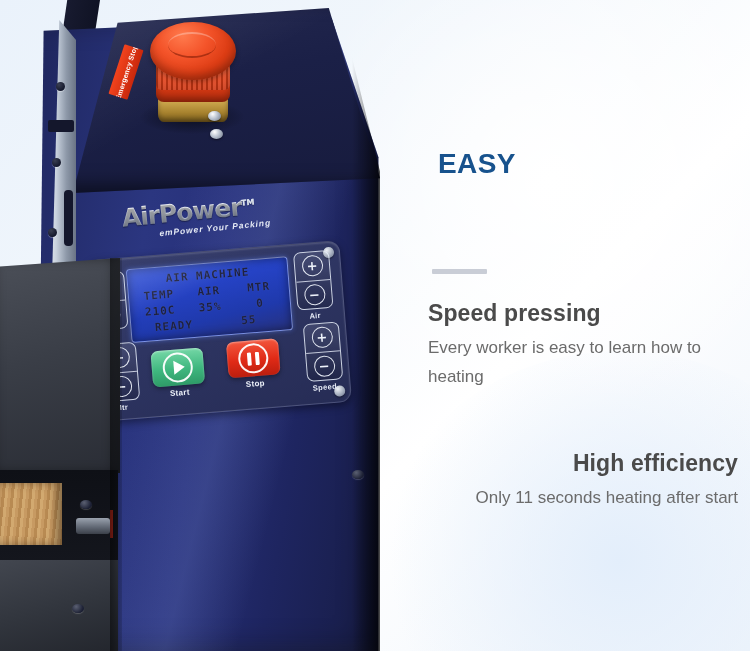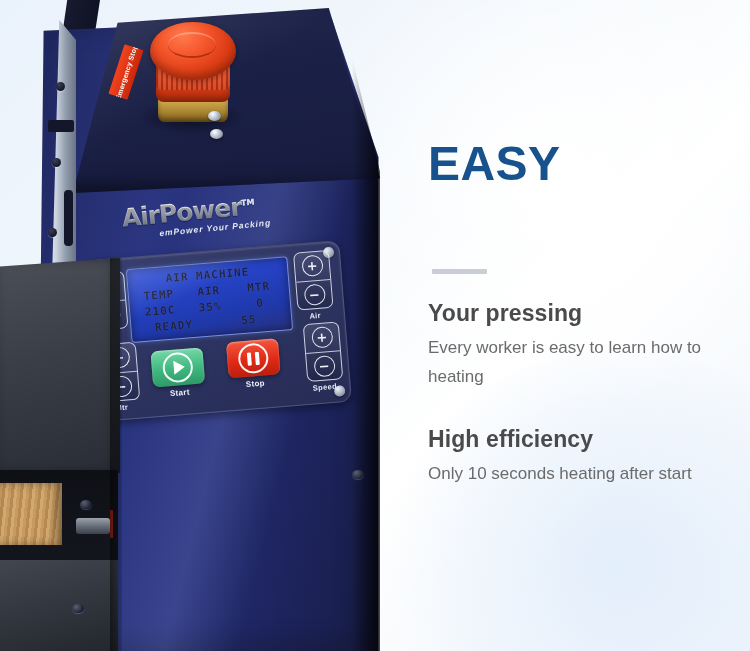--- a/index.html
+++ b/index.html
@@ -156,21 +156,21 @@
     background:linear-gradient(180deg,#9aa2ae,#5e6571 60%,#3b4049 100%);}
   .roll-redline{position:absolute;left:110px;top:510px;width:3px;height:28px;background:#b2291b;}
   .housing-edge{position:absolute;left:110px;top:258px;width:12px;height:393px;
     background:linear-gradient(90deg,rgba(0,0,0,.5),rgba(0,0,0,.15));}
 
   .body-screw{position:absolute;width:12px;height:9px;border-radius:50%;
     background:radial-gradient(circle at 35% 30%,#5b6072,#1b1f33 70%);box-shadow:0 1px 1px rgba(255,255,255,.2);}
 
   
   .content{position:absolute;left:428px;top:0;width:310px;height:651px;}
-  .headline{position:absolute;top:140px;left:0;color:#17528d;font-size:48px;font-weight:700;
+  .headline{position:absolute;top:140px;left:10px;color:#17528d;font-size:28px;font-weight:700;
     line-height:47px;letter-spacing:.4px;}
   .divider{position:absolute;top:269px;left:4px;width:55px;height:5px;background:#c9cdd6;border-radius:1px;}
   .sec{position:absolute;left:0;width:310px;}
   .sec-title{color:#4a4a4a;font-size:23px;font-weight:700;line-height:30px;letter-spacing:.1px;}
   .sec-body{color:#6b6b6b;font-size:17px;font-weight:400;line-height:29px;margin-top:5px;}
 </style>
 </head>
 <body>
 
 <div class="stage">
@@ -326,23 +326,23 @@
   </div>
 
   <div class="content">
     <div class="headline">
       <div>EASY</div>
     </div>
 
     <div class="divider"></div>
 
     <div class="sec" style="top:298px;">
-      <div class="sec-title">Your pressing</div>
+      <div class="sec-title">Speed pressing</div>
       <div class="sec-body">Every worker is easy to learn how to heating</div>
     </div>
 
-    <div class="sec" style="top:424px;">
+    <div class="sec" style="top:448px;text-align:right;">
       <div class="sec-title">High efficiency</div>
-      <div class="sec-body">Only 10 seconds heating after start</div>
+      <div class="sec-body">Only 11 seconds heating after start</div>
     </div>
   </div>
 
 </div>
 
 </body></html>

